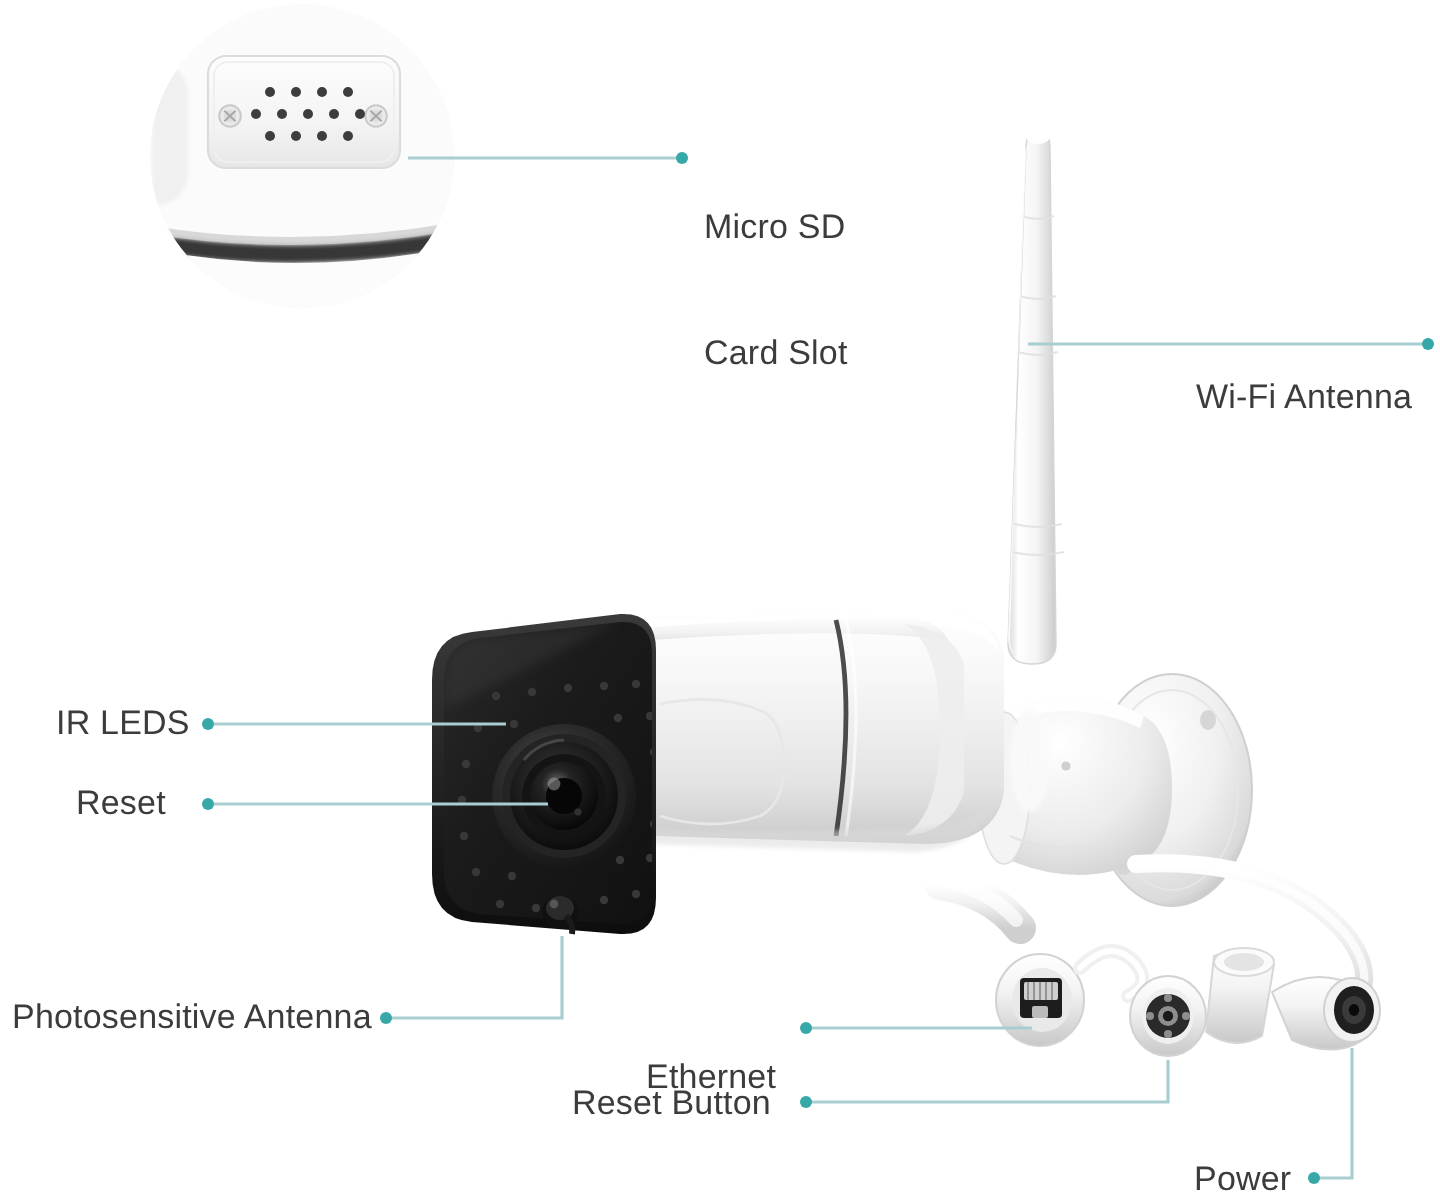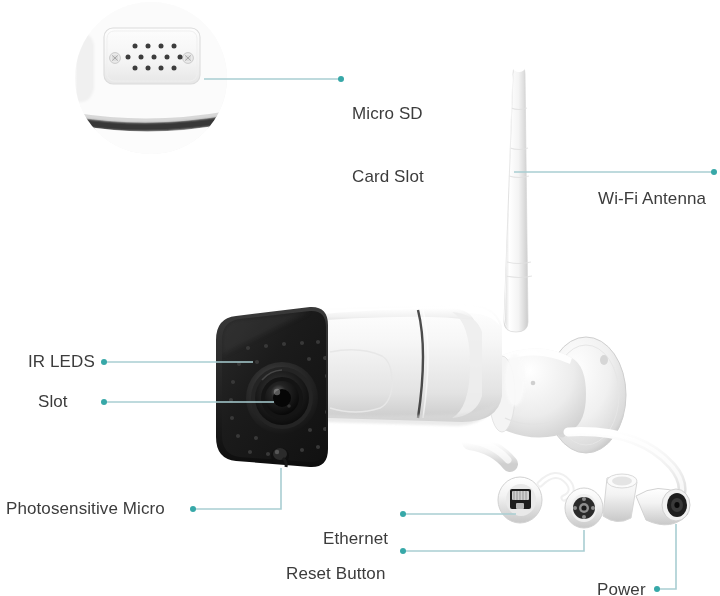--- a/index.html
+++ b/index.html
@@ -369,23 +369,23 @@
 
 <div class="callout-label" style="left:352px;top:61px;">
   <div>Micro SD</div>
   <div>Card Slot</div>
 </div>
 
 <div class="callout-label" style="left:598px;top:140px;margin-top:48px;">Wi-Fi Antenna</div>
 
 <div class="callout-label" style="left:28px;top:351px;">IR LEDS</div>
 
-<div class="callout-label" style="left:38px;top:391px;">Slot</div>
-
-<div class="callout-label" style="left:6px;top:498px;">Photosensitive Micro</div>
+<div class="callout-label" style="left:38px;top:391px;">Reset</div>
+
+<div class="callout-label" style="left:6px;top:498px;">Photosensitive Antenna</div>
 
 <div class="callout-label" style="left:323px;top:528px;">Ethernet</div>
 
-<div class="callout-label" style="left:286px;top:541px;margin-top:22px;">Reset Button</div>
+<div class="callout-label" style="left:286px;top:541px;">Reset Button</div>
 
 <div class="callout-label" style="left:597px;top:579px;">Power</div>
 
 </div>
 
 </body></html>

